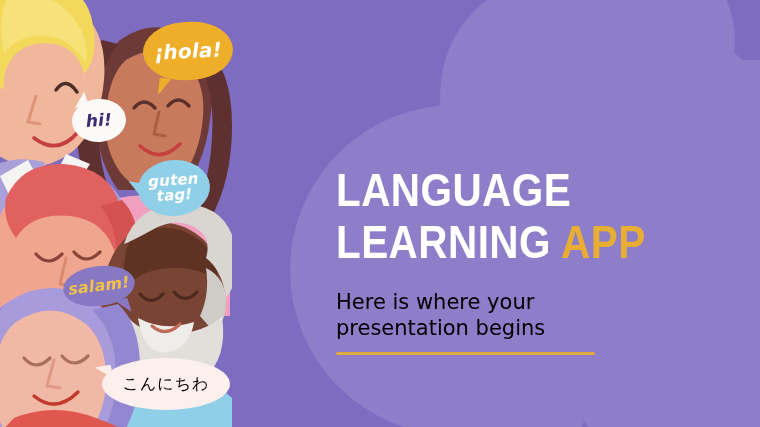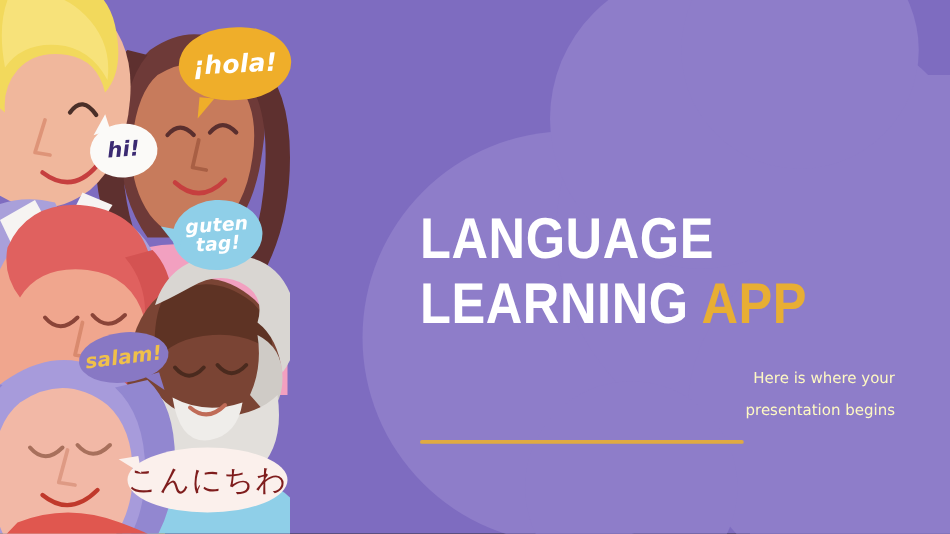--- a/index.html
+++ b/index.html
@@ -122,22 +122,22 @@
     border-right: 12px solid #8878C4;
     border-bottom: 15px solid transparent;
     transform: rotate(-10deg);
   }
 
   #bubble-konnichiwa {
     left: 102px; top: 358px;
     width: 128px; height: 52px;
     border-radius: 50%;
     background: #FBF0EC;
-    color: #7f1d1d;
-    font-size: 24px;
+    color: #000000;
+    font-size: 16px;
     font-style: normal;
     font-weight: 400;
     letter-spacing: 1px;
   }
   #bubble-konnichiwa .tail {
     position: absolute;
     left: -6px; top: 8px;
     width: 0; height: 0;
     border-right: 16px solid #FBF0EC;
     border-bottom: 14px solid transparent;
@@ -164,25 +164,24 @@
     transform-origin: left center;
     white-space: pre-line;
   }
   .title .accent { color: #E8AE33; }
 
   .subtitle {
     margin: 0;
     padding-top: 21px;
     font-family: "DejaVu Sans", "Liberation Sans", sans-serif;
     font-weight: 400;
-    font-size: 12px;
+    font-size: 21px;
     line-height: 26px;
-    color: #fef9c3;
+    color: #000000;
     white-space: pre-line;
-    text-align: right;
   }
   .rule {
     margin-top: 11px;
     width: 259px;
     height: 3px;
     background: #E0AA42;
     border-radius: 2px;
   }
 </style>
 </head>

